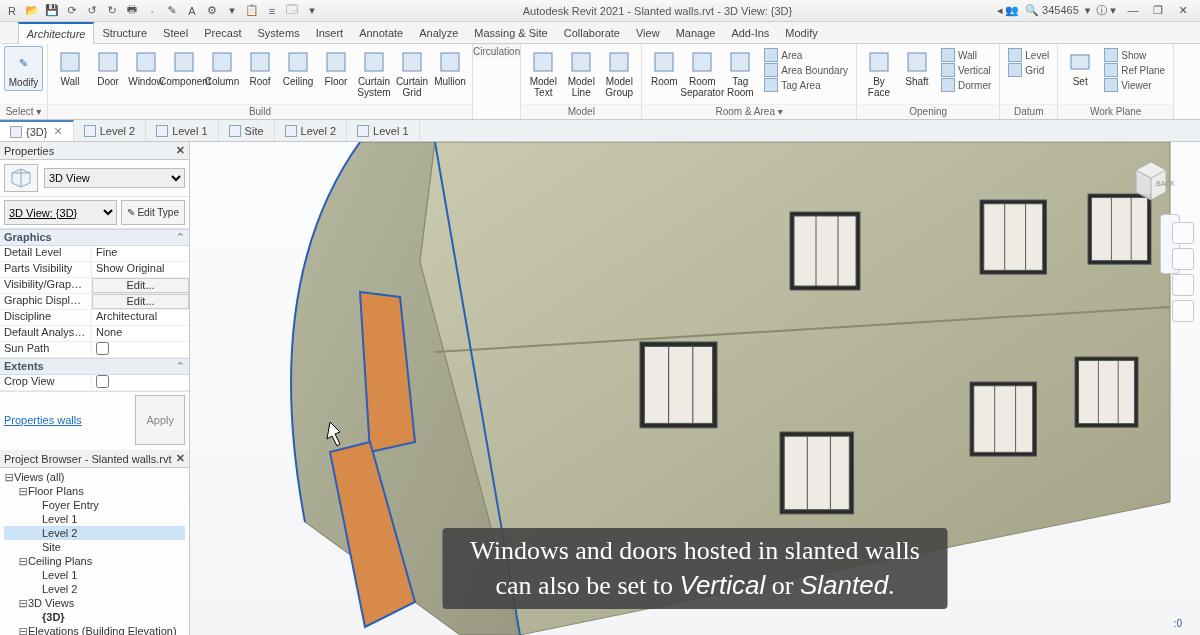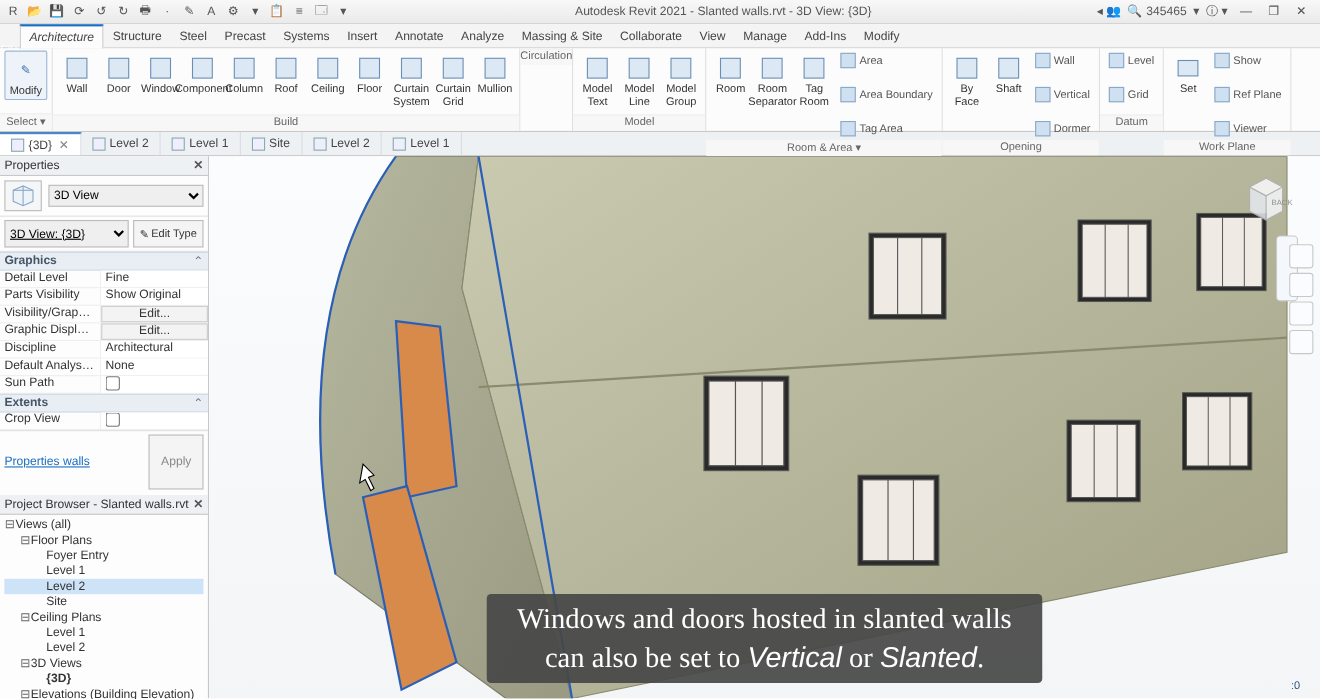--- a/index.html
+++ b/index.html
@@ -21,21 +21,21 @@
 
 
 .ribbon { height:76px; background:#fcfcfc; border-bottom:1px solid #c8c8c8; display:flex; }
 .rgroup { border-right:1px solid #e0e0e0; display:flex; flex-direction:column; }
 .rgroup .tools { flex:1; display:flex; align-items:flex-start; padding:2px 4px 0 4px; gap:2px; }
 .rgroup .label { font-size:10px; color:#666; text-align:center; padding:1px 0 2px 0; background:#f7f7f7; border-top:1px solid #eee;}
 .tool { display:flex; flex-direction:column; align-items:center; width:42px; padding:2px 0; cursor:pointer; }
 .tool.narrow { width:36px; }
 .tool .ticon { width:28px; height:28px; display:flex; align-items:center; justify-content:center; color:#3a6fa8; }
 .tool .tlabel { font-size:10px; line-height:11px; text-align:center; color:#333; max-width:50px;}
-.substack { display:flex; flex-direction:column; gap:17px; padding:2px 4px;}
+.substack { display:flex; flex-direction:column; gap:1px; padding:2px 4px;}
 .substack .srow { display:flex; align-items:center; gap:3px; font-size:10px; color:#555; white-space:nowrap; cursor:pointer;}
 .substack .srow .si { width:14px; height:14px; background:#cfe0f0; border:1px solid #8aa8c8; }
 .modify .tool { background:#eef3fa; border:1px solid #9ab6d6; border-radius:2px;}
 
 
 .viewtabs { height:22px; background:#eef1f4; border-bottom:1px solid #c8c8c8; display:flex; align-items:center; gap:0; }
 .viewtabs .vtab { display:flex; align-items:center; gap:4px; padding:0 10px; height:100%; border-right:1px solid #d6dde4; font-size:11px; color:#444; cursor:pointer;}
 .viewtabs .vtab.active { background:#fff; border-top:2px solid #4a87c7; }
 .viewtabs .vtab .vicon { width:12px; height:12px; border:1px solid #8aa; background:#eef; }
 .viewtabs .vtab .close { color:#888; margin-left:2px; }
@@ -72,21 +72,21 @@
 
 .viewport { flex:1; position:relative; background:linear-gradient(#fbfcfd,#f3f5f7); overflow:hidden;}
 .building { position:absolute; left:0; top:0; width:100%; height:100%; }
 .building svg { width:100%; height:100%; }
 
 .cube { position:absolute; right:24px; top:14px; width:50px; height:50px; opacity:.85;}
 .sidecontrols { position:absolute; right:6px; top:80px; width:22px; display:flex; flex-direction:column; gap:4px;}
 .sidecontrols .sc { width:22px; height:22px; border:1px solid #c8c8c8; background:#fafcff; border-radius:3px; cursor:pointer;}
 .navwheel{ position:absolute; right:20px; top:72px; width:20px; height:60px; border:1px solid #c8c8c8; background:#f4f8fc; border-radius:4px;}
 
-.caption { position:absolute; left:50%; bottom:14px; transform:translateX(-50%); background:rgba(70,70,70,.92); color:#fff; font-family:Georgia, "Times New Roman", serif; font-size:26px; line-height:34px; padding:6px 18px; border-radius:4px; text-align:center; max-width:840px;}
+.caption { position:absolute; left:50%; bottom:26px; transform:translateX(-50%); background:rgba(70,70,70,.92); color:#fff; font-family:Georgia, "Times New Roman", serif; font-size:26px; line-height:34px; padding:6px 18px; border-radius:4px; text-align:center; max-width:840px;}
 .caption em { font-style:italic; }
 
 .autosave { position:absolute; right:18px; bottom:6px; font-size:10px; color:#358; }
 
 svg { overflow:visible; }
 </style>
 </head>
 <body>
 
 <div class="titlebar">

